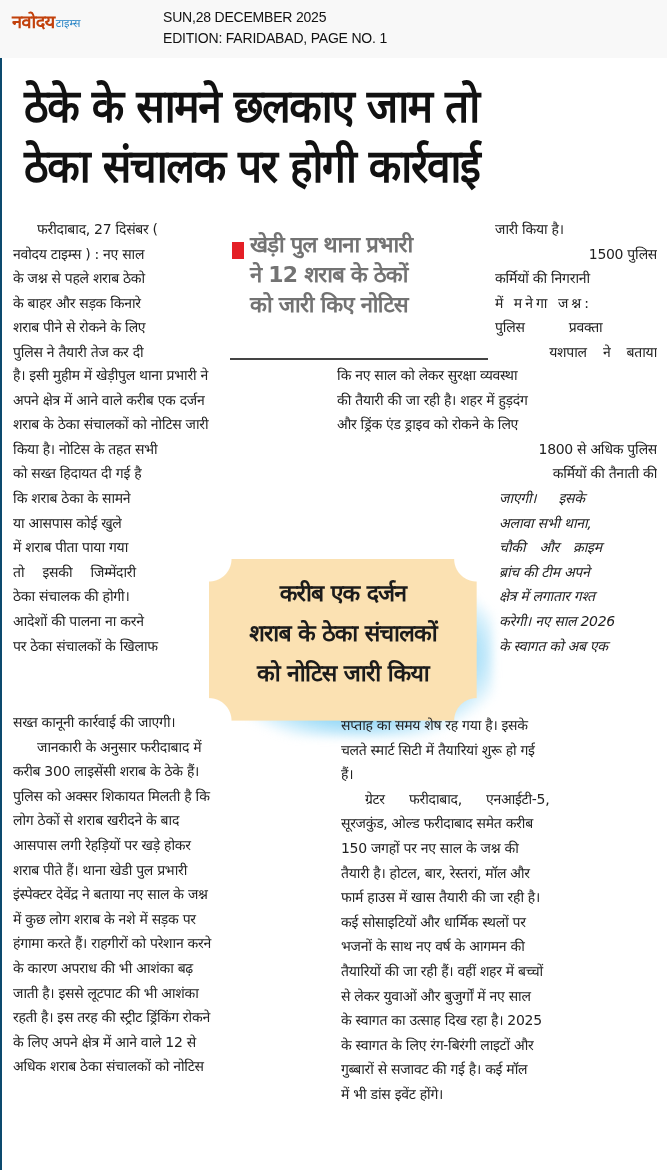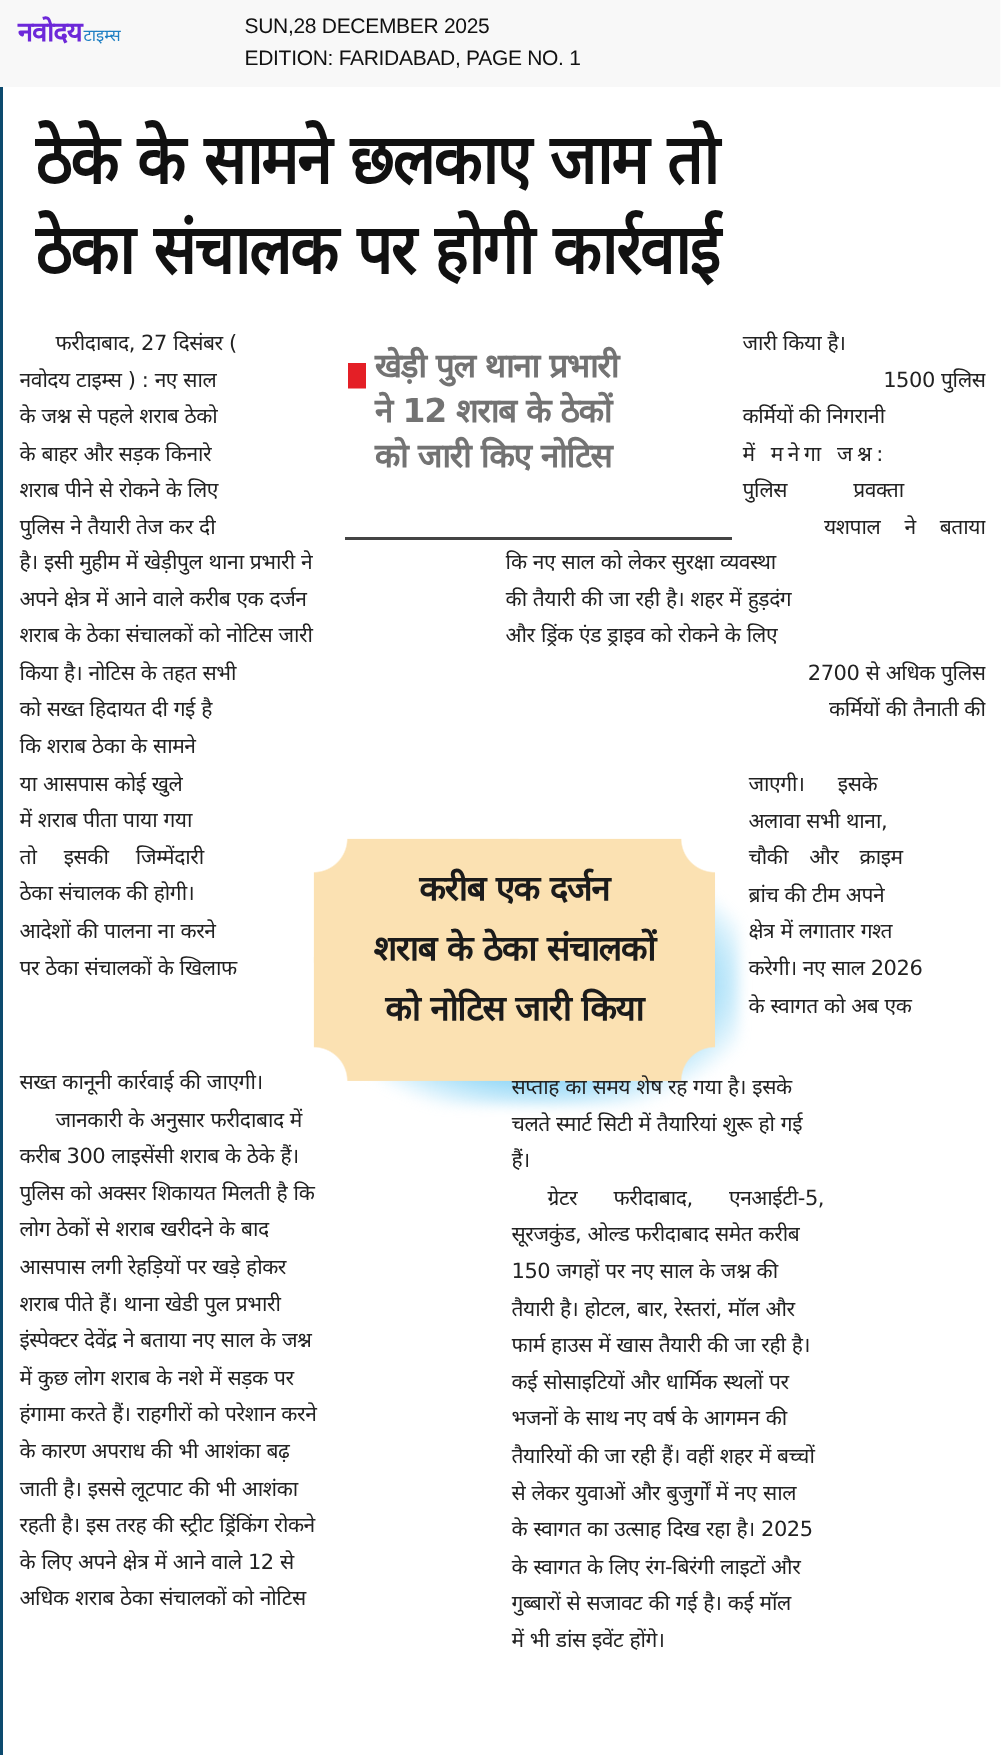--- a/index.html
+++ b/index.html
@@ -2,21 +2,21 @@
 <html><head>
 <meta charset="utf-8">
 <style>
   * { box-sizing: border-box; margin: 0; padding: 0; }
   html, body { width: 667px; height: 1170px; background: #ffffff; overflow: hidden; }
   body { font-family: "DejaVu Sans", sans-serif; color: #1a1a1a; position: relative; }
 
   
   .masthead { position: absolute; left: 0; top: 0; width: 667px; height: 58px; background: #f8f8f8; }
   .logo { position: absolute; left: 12px; top: 10px; height: 22px; display: flex; align-items: flex-end; }
-  .logo-main { font-family: "DejaVu Sans", sans-serif; font-weight: bold; font-size: 18px; color: #6d28d9; letter-spacing: -0.5px; line-height: 20px; }
+  .logo-main { font-family: "DejaVu Sans", sans-serif; font-weight: bold; font-size: 18px; color: #c2410c; letter-spacing: -0.5px; line-height: 20px; }
   .logo-sub { font-family: "DejaVu Sans", sans-serif; font-size: 11px; color: #1f7fc3; margin-left: 1px; line-height: 16px; }
   .meta { position: absolute; left: 163px; top: 7px; font-family: "Liberation Sans", sans-serif; font-size: 14px; line-height: 21px; color: #111; letter-spacing: -0.2px; }
 
   
   .article { position: absolute; left: 0; top: 58px; width: 641px; height: 1112px; border-left: 2px solid #0c4a6e; }
 
   .headline { position: absolute; left: 22px; top: 18px; width: 630px; font-family: "DejaVu Sans", sans-serif; font-weight: bold; font-size: 46px; line-height: 60px; color: #111; letter-spacing: -1.5px; transform: scaleX(0.92); transform-origin: left top; white-space: nowrap; }
 
   .col { position: absolute; font-family: "DejaVu Sans", sans-serif; font-size: 14px; line-height: 24.6px; color: #222; letter-spacing: -0.3px; }
   .col .ln { display: block; white-space: nowrap; overflow: hidden; text-align: justify; }
@@ -33,21 +33,21 @@
   .subhead .bullet { position: absolute; left: 0px; top: 12px; width: 12px; height: 17px; background: #e41f26; }
   .subhead .txt { position: absolute; left: 18px; top: 0; width: 240px; font-family: "DejaVu Sans", sans-serif; font-weight: bold; font-size: 22px; line-height: 30px; color: #737373; letter-spacing: -0.8px; white-space: nowrap; }
   .subhead-rule { position: absolute; left: 228px; top: 300px; width: 258px; height: 2px; background: #444; }
 
   
   .col-left-mid { left: 11px; top: 305px; width: 302px; }
   .col-right-mid { left: 335px; top: 305px; width: 320px; }
 
   
   .col-left-narrow { left: 11px; top: 428px; width: 200px; }
-  .col-right-narrow { left: 497px; top: 453px; width: 158px; }
+  .col-right-narrow { left: 497px; top: 428px; width: 158px; font-style: italic; }
 
   
   .pullquote { position: absolute; left: 207px; top: 501px; width: 283px; height: 178px; }
   .pq-shadow { position: absolute; left: 14px; top: 14px; width: 270px; height: 164px; background: radial-gradient(ellipse at center, #39b8ef 0%, #8fd6f6 55%, rgba(255,255,255,0) 80%); filter: blur(4px); }
   .pq-body { position: absolute; left: 0; top: 0; width: 268px; height: 162px; background: #fbe1b2;
      -webkit-mask: radial-gradient(circle at 0 0, transparent 22px, #000 23px) top left / 51% 51% no-repeat,
                    radial-gradient(circle at 100% 0, transparent 22px, #000 23px) top right / 51% 51% no-repeat,
                    radial-gradient(circle at 0 100%, transparent 22px, #000 23px) bottom left / 51% 51% no-repeat,
                    radial-gradient(circle at 100% 100%, transparent 22px, #000 23px) bottom right / 51% 51% no-repeat;
              mask: radial-gradient(circle at 0 0, transparent 22px, #000 23px) top left / 51% 51% no-repeat,
@@ -117,21 +117,21 @@
     <span class="ln">अपने क्षेत्र में आने वाले करीब एक दर्जन</span>
     <span class="ln">शराब के ठेका संचालकों को नोटिस जारी</span>
     <span class="ln">किया है। नोटिस के तहत सभी</span>
     <span class="ln">को सख्त हिदायत दी गई है</span>
   </div>
 
   <div class="col col-right-mid">
     <span class="ln">कि नए साल को लेकर सुरक्षा व्यवस्था</span>
     <span class="ln">की तैयारी की जा रही है। शहर में हुड़दंग</span>
     <span class="ln">और ड्रिंक एंड ड्राइव को रोकने के लिए</span>
-    <span class="ln right">2700 से अधिक पुलिस</span>
+    <span class="ln right">1800 से अधिक पुलिस</span>
     <span class="ln right">कर्मियों की तैनाती की</span>
   </div>
 
   <div class="col col-left-narrow">
     <span class="ln">कि शराब ठेका के सामने</span>
     <span class="ln">या आसपास कोई खुले</span>
     <span class="ln">में शराब पीता पाया गया</span>
     <span class="ln" style="word-spacing:14px;">तो इसकी जिम्मेंदारी</span>
     <span class="ln">ठेका संचालक की होगी।</span>
     <span class="ln">आदेशों की पालना ना करने</span>

